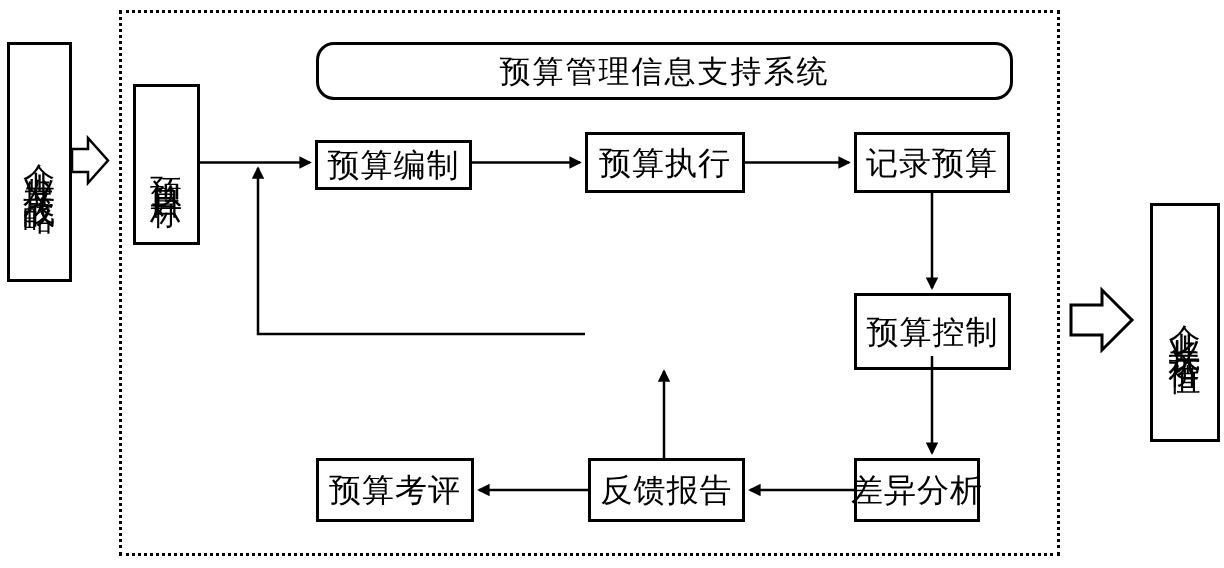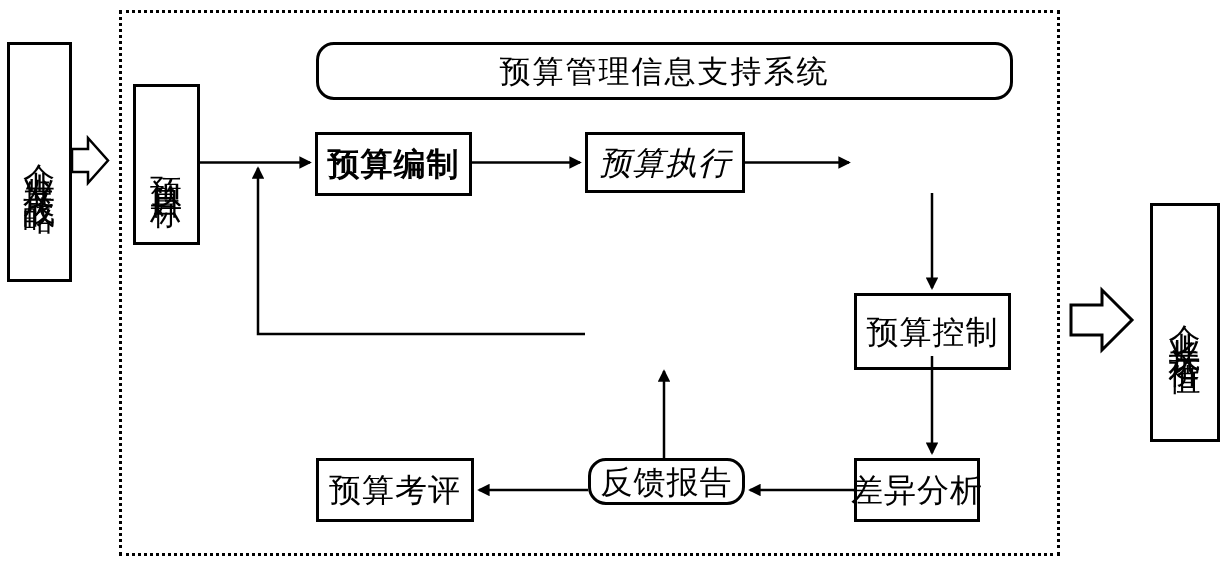--- a/index.html
+++ b/index.html
@@ -35,27 +35,28 @@
   <div class="dashed" style="left:119px;top:10px;width:941px;height:546px;"></div>
 
   <div class="box vbox" style="left:7px;top:42px;width:65px;height:240px;">企业发展战略</div>
 
   <div class="box vbox" style="left:1150px;top:203px;width:70px;height:239px;">企业长远价值</div>
 
   <div class="box rounded" style="left:316px;top:42px;width:697px;height:58px;">预算管理信息支持系统</div>
 
   <div class="box vbox" style="left:133px;top:84px;width:67px;height:161px;letter-spacing:7px;">预算目标</div>
 
-  <div class="box" style="left:315px;top:132px;width:157px;height:64px;font-weight:bold;">预算编制</div>
-  <div class="box" style="left:585px;top:132px;width:160px;height:61px;font-style:italic;">预算执行</div>
+  <div class="box" style="left:315px;top:140px;width:157px;height:50px;">预算编制</div>
+  <div class="box" style="left:585px;top:132px;width:160px;height:61px;">预算执行</div>
+  <div class="box" style="left:854px;top:132px;width:156px;height:61px;">记录预算</div>
 
   <div class="box" style="left:854px;top:293px;width:157px;height:77px;">预算控制</div>
 
   <div class="box" style="left:316px;top:458px;width:158px;height:64px;text-align:center;">预算考评</div>
-  <div class="box" style="left:588px;top:458px;width:157px;height:47px;border-radius:18px;">反馈报告</div>
+  <div class="box" style="left:588px;top:458px;width:157px;height:64px;">反馈报告</div>
   <div class="box" style="left:854px;top:458px;width:126px;height:64px;">差异分析</div>
 
   <svg class="overlay" width="1224" height="568" viewBox="0 0 1224 568">
     <defs>
       <marker id="arr" viewBox="0 0 10 10" refX="8.5" refY="5" markerWidth="5" markerHeight="5" orient="auto">
         <path d="M0,0 L10,5 L0,10 z" fill="#000"></path>
       </marker>
     </defs>
 
     <line x1="200" y1="162.5" x2="310" y2="162.5" stroke="#000" stroke-width="2.5" marker-end="url(#arr)"></line>

